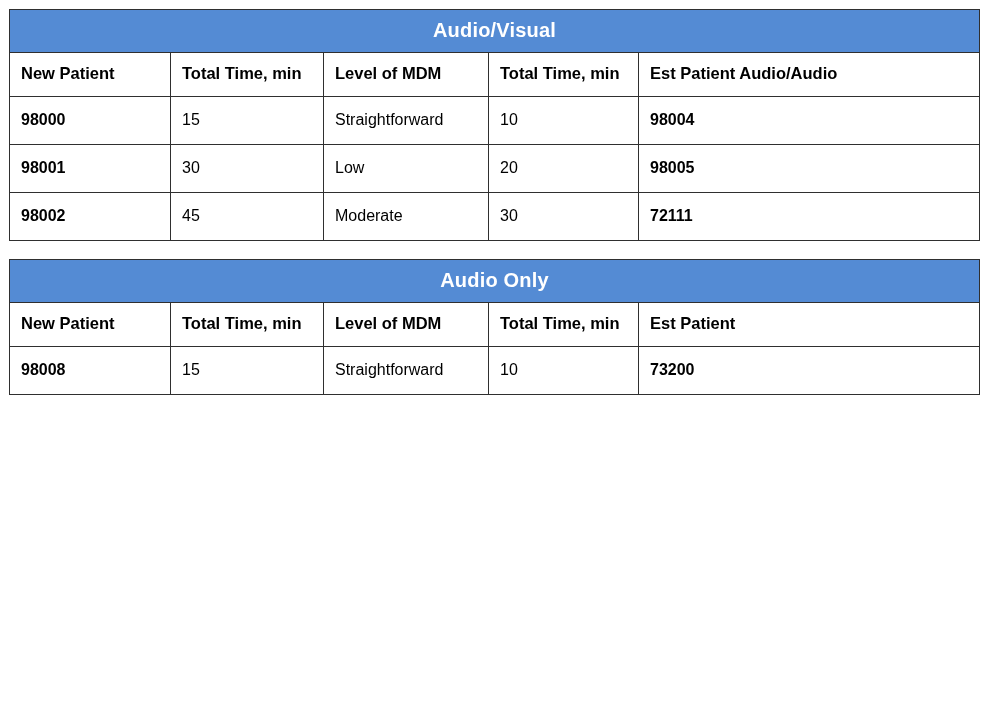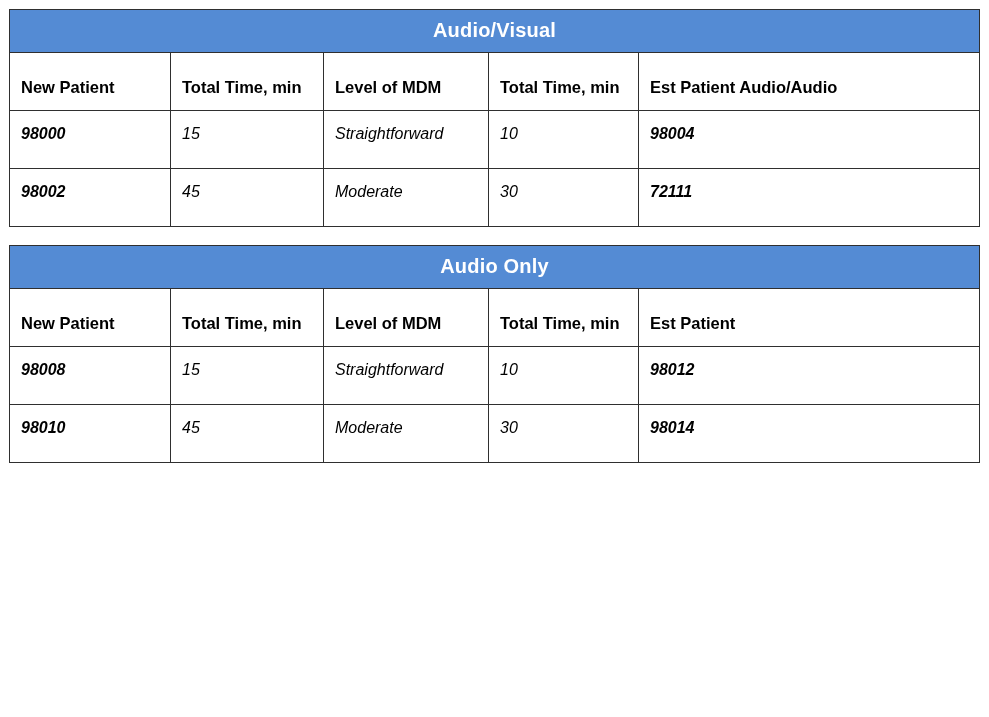--- a/index.html
+++ b/index.html
@@ -36,30 +36,29 @@
     color: #ffffff;
     text-align: center;
     font-weight: bold;
     font-size: 20px;
     padding: 9px 4px 10px 4px;
     letter-spacing: 0.2px;
   }
   .head-cell {
     font-weight: bold;
     font-size: 16.5px;
-    padding: 24px 10px 12px 11px;
+    padding: 10px 10px 12px 11px;
     line-height: 1.28;
     text-align: left;
     margin-top: 20px;
   }
   .cell {
     font-size: 16px;
-    padding: 13px 10px 24px 11px;
+    padding: 13px 10px 14px 11px;
     line-height: 1.25;
-    font-style: italic;
   }
   .cell.bold {
     font-weight: bold;
   }
   .col-a { width: 161px; }
   .col-b { width: 153px; }
   .col-c { width: 165px; }
   .col-d { width: 150px; }
   .col-e { width: 341px; }
   .spacer {
@@ -91,20 +90,27 @@
         <th class="head-cell">Est Patient Audio/Audio</th>
       </tr>
       <tr>
         <td class="cell bold">98000</td>
         <td class="cell">15</td>
         <td class="cell">Straightforward</td>
         <td class="cell">10</td>
         <td class="cell bold">98004</td>
       </tr>
       <tr>
+        <td class="cell bold">98001</td>
+        <td class="cell">30</td>
+        <td class="cell">Low</td>
+        <td class="cell">20</td>
+        <td class="cell bold">98005</td>
+      </tr>
+      <tr>
         <td class="cell bold">98002</td>
         <td class="cell">45</td>
         <td class="cell">Moderate</td>
         <td class="cell">30</td>
         <td class="cell bold">72111</td>
       </tr>
     </tbody>
   </table>
 
   <div class="spacer"></div>
@@ -126,25 +132,18 @@
         <th class="head-cell">Total Time, min</th>
         <th class="head-cell">Level of MDM</th>
         <th class="head-cell">Total Time, min</th>
         <th class="head-cell">Est Patient</th>
       </tr>
       <tr>
         <td class="cell bold">98008</td>
         <td class="cell">15</td>
         <td class="cell">Straightforward</td>
         <td class="cell">10</td>
-        <td class="cell bold">98012</td>
-      </tr>
-      <tr>
-        <td class="cell bold">98010</td>
-        <td class="cell">45</td>
-        <td class="cell">Moderate</td>
-        <td class="cell">30</td>
-        <td class="cell bold">98014</td>
+        <td class="cell bold">73200</td>
       </tr>
     </tbody>
   </table>
 
 </div>
 
 </body></html>

